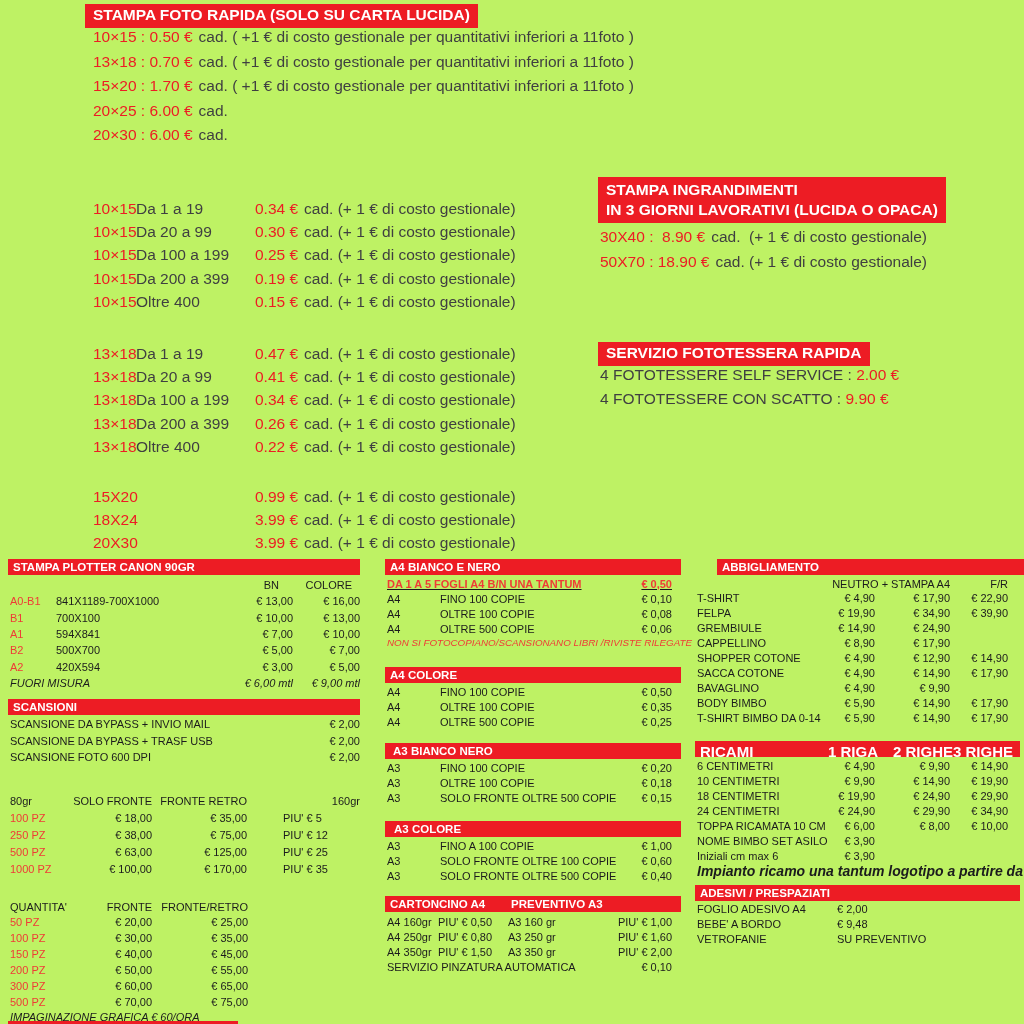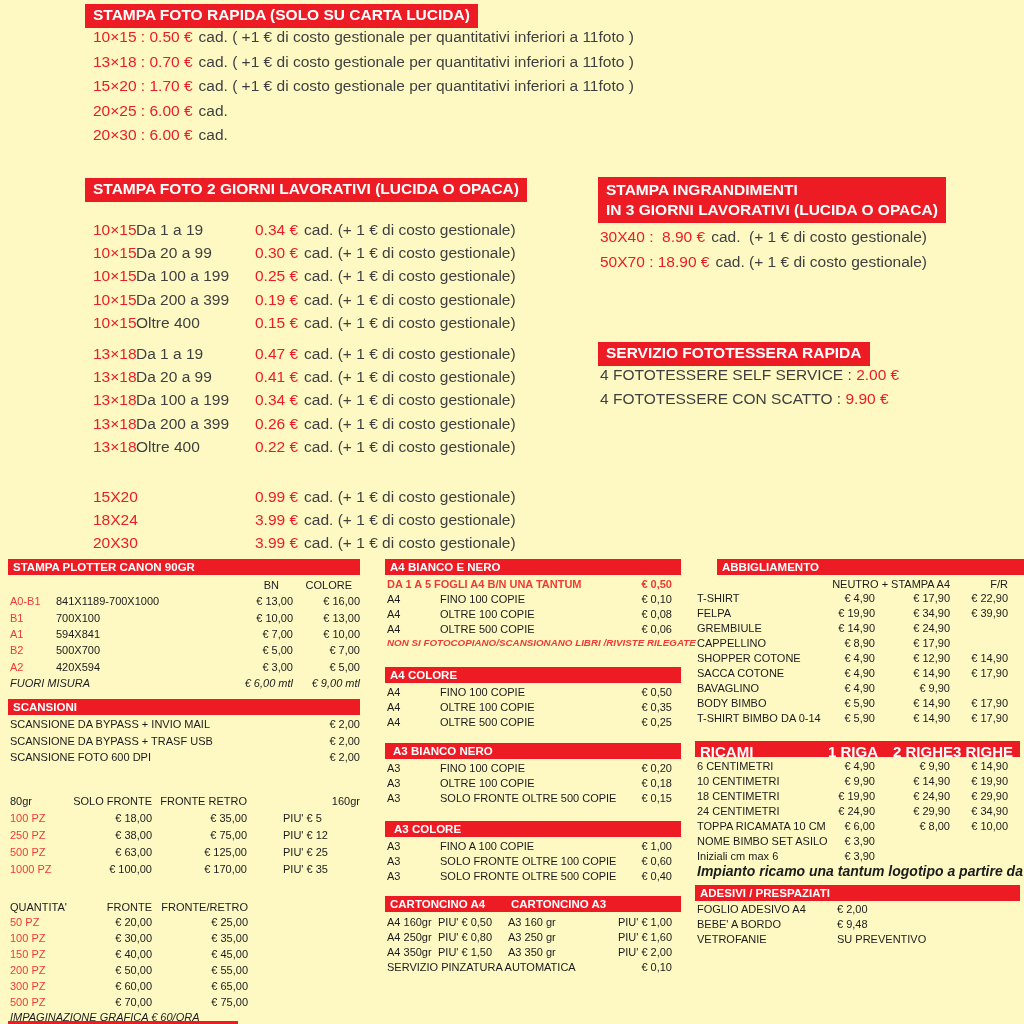--- a/index.html
+++ b/index.html
@@ -1,18 +1,18 @@
 <!DOCTYPE html>
 <html><head>
 <meta charset="utf-8">
 <style>
   * { margin:0; padding:0; box-sizing:border-box; }
   html,body { width:1024px; height:1024px; background:#fff; }
   body { font-family:"Liberation Sans", sans-serif; position:relative; }
-  .page { position:absolute; inset:0; width:1024px; height:1024px; overflow:hidden; background:#fef9c3; }
+  .page { position:absolute; inset:0; width:1024px; height:1024px; overflow:hidden; background:#bef264; }
 
   .bar { background:#ED1C24; color:#fff; font-weight:bold; }
   .bar-lg { font-size:15.5px; padding:2px 8px 4px; display:inline-block; white-space:nowrap; position:absolute; }
   .bar-sm { font-size:11.5px; padding:2px 5px; height:16px; white-space:nowrap; position:absolute; }
 
   .red { color:#ED1C24; }
   .dark { color:#3F3F41; }
   .red2 { color:#EF3B36; }
   .b { font-weight:bold; }
   .it { font-style:italic; }
@@ -50,31 +50,31 @@
   .cart-grid    { grid-template-columns:51px 70px 62px 102px; }
   .abb-grid     { grid-template-columns:116px 62px 75px 58px; }
   .ade-grid     { grid-template-columns:140px 171px; }
   .span2  { grid-column:1/3; }
   .span23 { grid-column:2/4; }
   .span13 { grid-column:1/4; }
   .pl36 { padding-left:36px; }
   .pr14 { padding-right:14px; }
   .pr8  { padding-right:8px; }
 
-  .note { font-size:9.8px; font-weight:bold; font-style:italic; color:#EF3B36; white-space:nowrap; }
+  .note { font-size:9.8px; font-weight:normal; font-style:italic; color:#EF3B36; white-space:nowrap; }
   .cart-t1 { width:121px; display:inline-block; }
   .barline { width:313px; height:12px; font-size:15px; color:#fff; }
   .ric-footer { font-weight:bold; font-size:14px; height:15px; display:flex; align-items:center; white-space:nowrap;font-style:italic; }
   .big-footer { font-style:italic; height:14px; display:flex; align-items:center; white-space:nowrap; }
   .red-strip { position:absolute; left:8px; top:1021px; width:230px; height:3px; background:#ED1C24; }
 
   #rapida-bar { left:85px; top:4px; }
   #rapida-lines { left:93px; top:25px; }
   #dg-bar { left:85px; top:178px; }
-  #dg-g1 { left:93px; top:197px;margin-top:21px; }
+  #dg-g1 { left:93px; top:197px; }
   #dg-g2 { left:93px; top:342px; }
   #dg-g3 { left:93px; top:485px; }
   #ing-bar { left:598px; top:177px; line-height:20px; padding:3px 8px; }
   #ing-lines { left:600px; top:224px; }
   #fot-bar { left:598px; top:342px; }
   #fot-lines { left:600px; top:363px; }
 
   #plotter-bar { left:8px; top:559px; width:352px; }
   #plotter-head { left:10px; top:577px; width:350px; }
   #plotter-rows { left:10px; top:593px; width:350px; }
@@ -84,21 +84,21 @@
   #vol-bar { left:8px; top:776px; width:352px; }
   #vol-head { left:10px; top:793px; width:350px; height:16px; }
   #vol-rows { left:10px; top:809px; width:350px; }
   #vol-rows .row { height:17px; }
   #big-bar { left:8px; top:883px; width:352px; }
   #big-head { left:10px; top:899px; width:350px; height:16px; }
   #big-rows { left:10px; top:914px; width:350px; }
   #big-rows .row { height:16px; }
 
   #a4bn-bar { left:385px; top:559px; width:296px; }
-  #a4bn-promo { left:387px; top:576px; width:285px; }
+  #a4bn-promo { left:387px; top:576px; width:285px;text-decoration:underline; }
   #a4bn-rows { left:387px; top:591px; width:285px; }
   #a4bn-note { left:387px; top:637px; }
   #a4col-bar { left:385px; top:667px; width:296px; }
   #a4col-rows { left:387px; top:684px; width:285px; }
   #a3bn-bar { left:385px; top:743px; width:296px;padding-left:8px; }
   #a3bn-rows { left:387px; top:760px; width:285px; }
   #a3col-bar { left:385px; top:821px; width:296px;padding-left:9px; }
   #a3col-rows { left:387px; top:838px; width:285px; }
   #cart-bar { left:385px; top:896px; width:296px; display:flex; }
   #cart-rows { left:387px; top:914px; width:285px; }
@@ -140,21 +140,20 @@
         <span class="red pre">20×25 : 6.00 €</span>
         <span class="dark pre">cad.</span>
       </div>
 
       <div class="top-line">
         <span class="red pre">20×30 : 6.00 €</span>
         <span class="dark pre">cad.</span>
       </div>
     </div>
 
-  <div class="bar bar-lg" id="dg-bar">STAMPA FOTO 2 GIORNI LAVORATIVI (LUCIDA O OPACA)</div>
   <div class="dg-rows" id="dg-g1">
 
       <div class="dg-row">
         <span class="dg-size red">10×15</span>
         <span class="dg-range dark">Da 1 a 19</span>
         <span class="red pre">0.34 €</span>
         <span class="dark pre dg-note">cad. (+ 1 € di costo gestionale)</span>
       </div>
 
       <div class="dg-row">
@@ -529,21 +528,21 @@
 
       <div class="row mrow copy-grid">
         <span>A3</span>
         <span>SOLO FRONTE OLTRE 500 COPIE</span>
         <span class="ra">€ 0,40</span>
       </div>
     </div>
 
   <div class="bar bar-sm" id="cart-bar">
     <span class="cart-t1">CARTONCINO A4</span>
-    <span>CARTONCINO A3</span>
+    <span>PREVENTIVO A3</span>
   </div>
   <div class="t" id="cart-rows">
     <div>
 
         <div class="row cart-grid">
           <span>A4 160gr</span>
           <span>PIU' € 0,50</span>
           <span>A3 160 gr</span>
           <span class="ra">PIU' € 1,00</span>
         </div>

